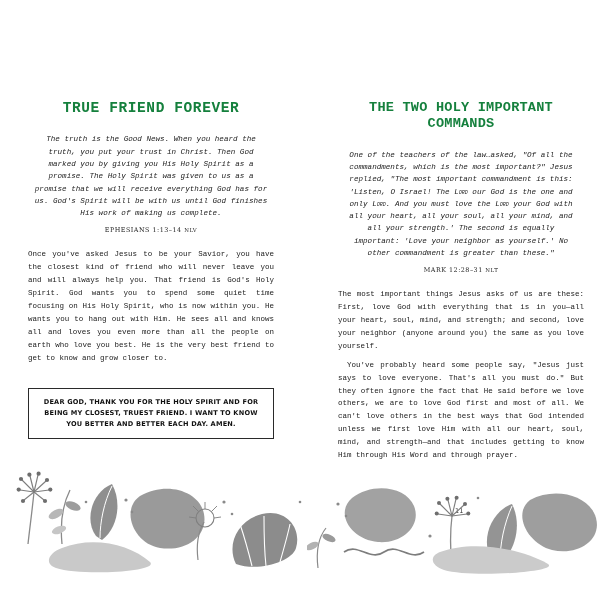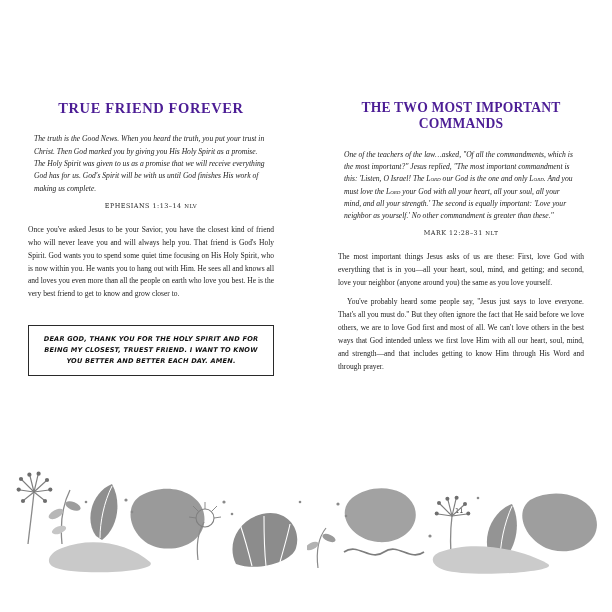--- a/index.html
+++ b/index.html
@@ -23,39 +23,39 @@
   .page {
     position: absolute;
     top: 100px;
     width: 246px;
   }
   .page-left { left: 28px; }
   .page-right { left: 338px; }
 
   .chapter-title {
     text-align: center;
-    font-family: Liberation Serif, serif;
+    font-family: Liberation Mono, monospace;
     font-weight: bold;
     font-size: 14.5px;
     letter-spacing: 0.6px;
-    color: #4c1d95;
+    color: #15803d;
     margin: 0 0 16px 0;
     line-height: 1.2;
   }
   .page-right .chapter-title {
     font-size: 13.6px;
     letter-spacing: 0.2px;
   }
 
   .verse {
-    font-family: Liberation Serif, serif;
+    font-family: Liberation Mono, monospace;
     font-style: italic;
     font-size: 7.6px;
     line-height: 1.62;
-    text-align: left;
+    text-align: center;
     color: #222222;
     margin: 0 6px 7px 6px;
   }
   .verse .sc {
     font-variant: small-caps;
     font-style: italic;
   }
   .verse-ref {
     font-family: "DejaVu Serif", serif;
     font-size: 6.4px;
@@ -63,34 +63,33 @@
     text-align: center;
     color: #222222;
     margin: 0 0 14px 0;
     text-transform: uppercase;
   }
   .verse-ref .ver {
     font-size: 5.4px;
   }
 
   .body-para {
-    font-family: Liberation Serif, serif;
+    font-family: Liberation Mono, monospace;
     font-size: 7.5px;
     line-height: 1.72;
     text-align: justify;
     color: #1b1b1b;
     margin: 0 0 6px 0;
   }
   .body-para.indent { text-indent: 9px; }
 
   .prayer-box {
     border: 1.2px solid #2a2a2a;
     padding: 8px 9px 8px 9px;
     margin-top: 24px;
-    font-style: italic;
   }
   .prayer-text {
     font-family: "DejaVu Sans", sans-serif;
     font-weight: bold;
     font-size: 6.6px;
     line-height: 1.65;
     letter-spacing: 0.2px;
     text-align: center;
     color: #111111;
     text-transform: uppercase;
@@ -137,27 +136,27 @@
       <span>EPHESIANS 1:13–14</span>
       <span class="ver">NLV</span>
     </p>
     <p class="body-para">Once you've asked Jesus to be your Savior, you have the closest kind of friend who will never leave you and will always help you. That friend is God's Holy Spirit. God wants you to spend some quiet time focusing on His Holy Spirit, who is now within you. He wants you to hang out with Him. He sees all and knows all and loves you even more than all the people on earth who love you best. He is the very best friend to get to know and grow closer to.</p>
     <div class="prayer-box">
       <p class="prayer-text">DEAR GOD, THANK YOU FOR THE HOLY SPIRIT AND FOR BEING MY CLOSEST, TRUEST FRIEND. I WANT TO KNOW YOU BETTER AND BETTER EACH DAY. AMEN.</p>
     </div>
   </div>
 
   <div class="page page-right">
-    <h1 class="chapter-title">THE TWO MOST IMPORTANT COMMANDS</h1>
+    <h1 class="chapter-title">THE TWO HOLY IMPORTANT COMMANDS</h1>
     <p class="verse"><span>One of the teachers of the law…asked, "Of all the commandments, which is the most important?" Jesus replied, "The most important commandment is this: 'Listen, O Israel! The </span><span class="sc">Lord</span><span> our God is the one and only </span><span class="sc">Lord</span><span>. And you must love the </span><span class="sc">Lord</span><span> your God with all your heart, all your soul, all your mind, and all your strength.' The second is equally important: 'Love your neighbor as yourself.' No other commandment is greater than these."</span></p>
     <p class="verse-ref">
       <span>MARK 12:28–31</span>
       <span class="ver">NLT</span>
     </p>
-    <p class="body-para">The most important things Jesus asks of us are these: First, love God with everything that is in you—all your heart, soul, mind, and getting; and second, love your neighbor (anyone around you) the same as you love yourself.</p>
+    <p class="body-para">The most important things Jesus asks of us are these: First, love God with everything that is in you—all your heart, soul, mind, and strength; and second, love your neighbor (anyone around you) the same as you love yourself.</p>
     <p class="body-para indent">You've probably heard some people say, "Jesus just says to love everyone. That's all you must do." But they often ignore the fact that He said before we love others, we are to love God first and most of all. We can't love others in the best ways that God intended unless we first love Him with all our heart, soul, mind, and strength—and that includes getting to know Him through His Word and through prayer.</p>
   </div>
 
   <div class="folio folio-left">10</div>
   <div class="folio folio-right">11</div>
 
   <div class="decor">
     <svg width="612" height="135" viewBox="0 0 612 135" xmlns="http://www.w3.org/2000/svg">
 
       <g>

